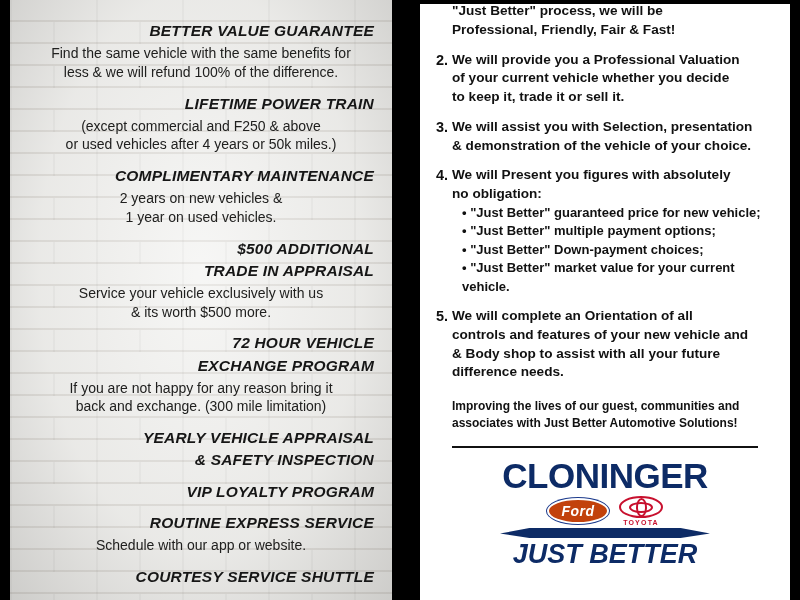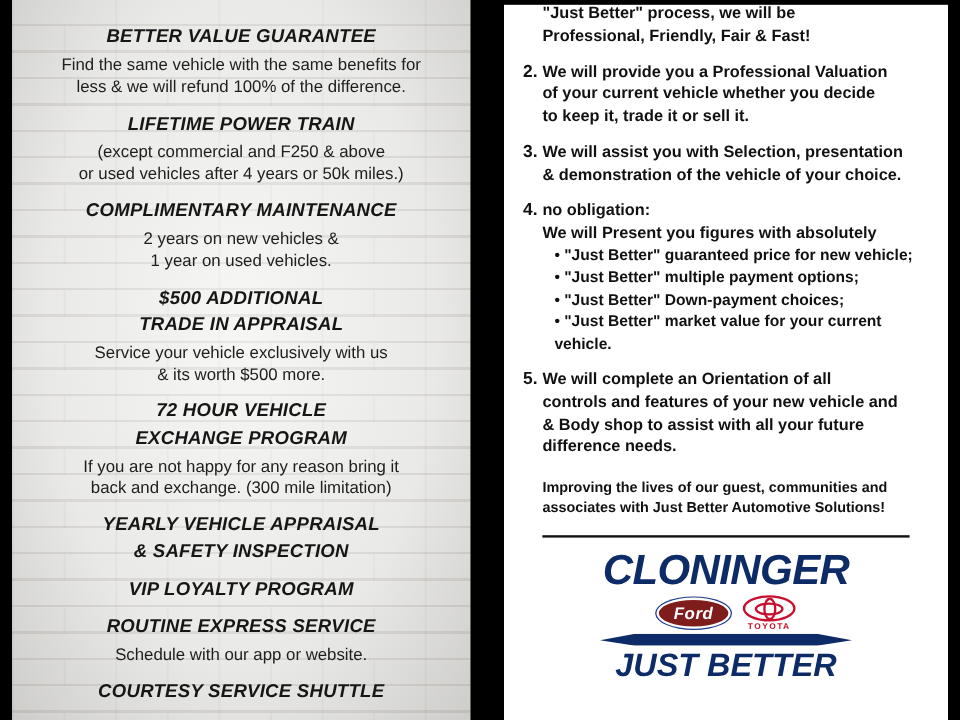--- a/index.html
+++ b/index.html
@@ -67,20 +67,21 @@
   .benefit { margin-bottom: 13px; }
   .benefit:first-child { margin-top: 8px; }
   .b-title {
     font-style: italic;
     font-weight: bold;
     font-size: 15.5px;
     letter-spacing: .2px;
     line-height: 1.18;
     color: #161616;
     margin: 0 0 4px 0;
+    text-align: right;
   }
   .b-line {
     font-size: 14px;
     line-height: 1.33;
     color: #20201f;
     margin: 0;
   }
 
   
   .gutter {
@@ -146,37 +147,36 @@
   }
 
   
   .logo-block {
     text-align: center;
     margin-top: 4px;
   }
   .logo-name {
     font-family: "Liberation Sans", sans-serif;
     font-weight: bold;
-    font-style: italic;
     font-size: 35px;
     letter-spacing: -0.5px;
     color: #0d2b66;
     line-height: 1;
   }
   .logo-marks {
     display: flex;
     justify-content: center;
     align-items: center;
     gap: 10px;
     margin: 3px 0 2px 0;
   }
   .ford-oval {
     width: 62px; height: 26px;
     border-radius: 50%;
-    background: #7f1d1d;
+    background: #c2410c;
     border: 2px solid #ffffff;
     box-shadow: 0 0 0 1px #1b3a8c;
     color: #fff;
     font-style: italic;
     font-weight: bold;
     font-size: 14px;
     line-height: 22px;
     text-align: center;
     letter-spacing: .5px;
   }
@@ -327,22 +327,22 @@
         <div class="p-num">3.</div>
         <div class="p-body">
           <p class="p-line">We will assist you with Selection, presentation</p>
           <p class="p-line">&amp; demonstration of the vehicle of your choice.</p>
         </div>
       </div>
 
       <div class="promise">
         <div class="p-num">4.</div>
         <div class="p-body">
+          <p class="p-line">We will Present you figures with absolutely</p>
           <p class="p-line">no obligation:</p>
-          <p class="p-line">We will Present you figures with absolutely</p>
           <p class="p-sub">• "Just Better" guaranteed price for new vehicle;</p>
           <p class="p-sub">• "Just Better" multiple payment options;</p>
           <p class="p-sub">• "Just Better" Down-payment choices;</p>
           <p class="p-sub">• "Just Better" market value for your current vehicle.</p>
         </div>
       </div>
 
       <div class="promise">
         <div class="p-num">5.</div>
         <div class="p-body">

